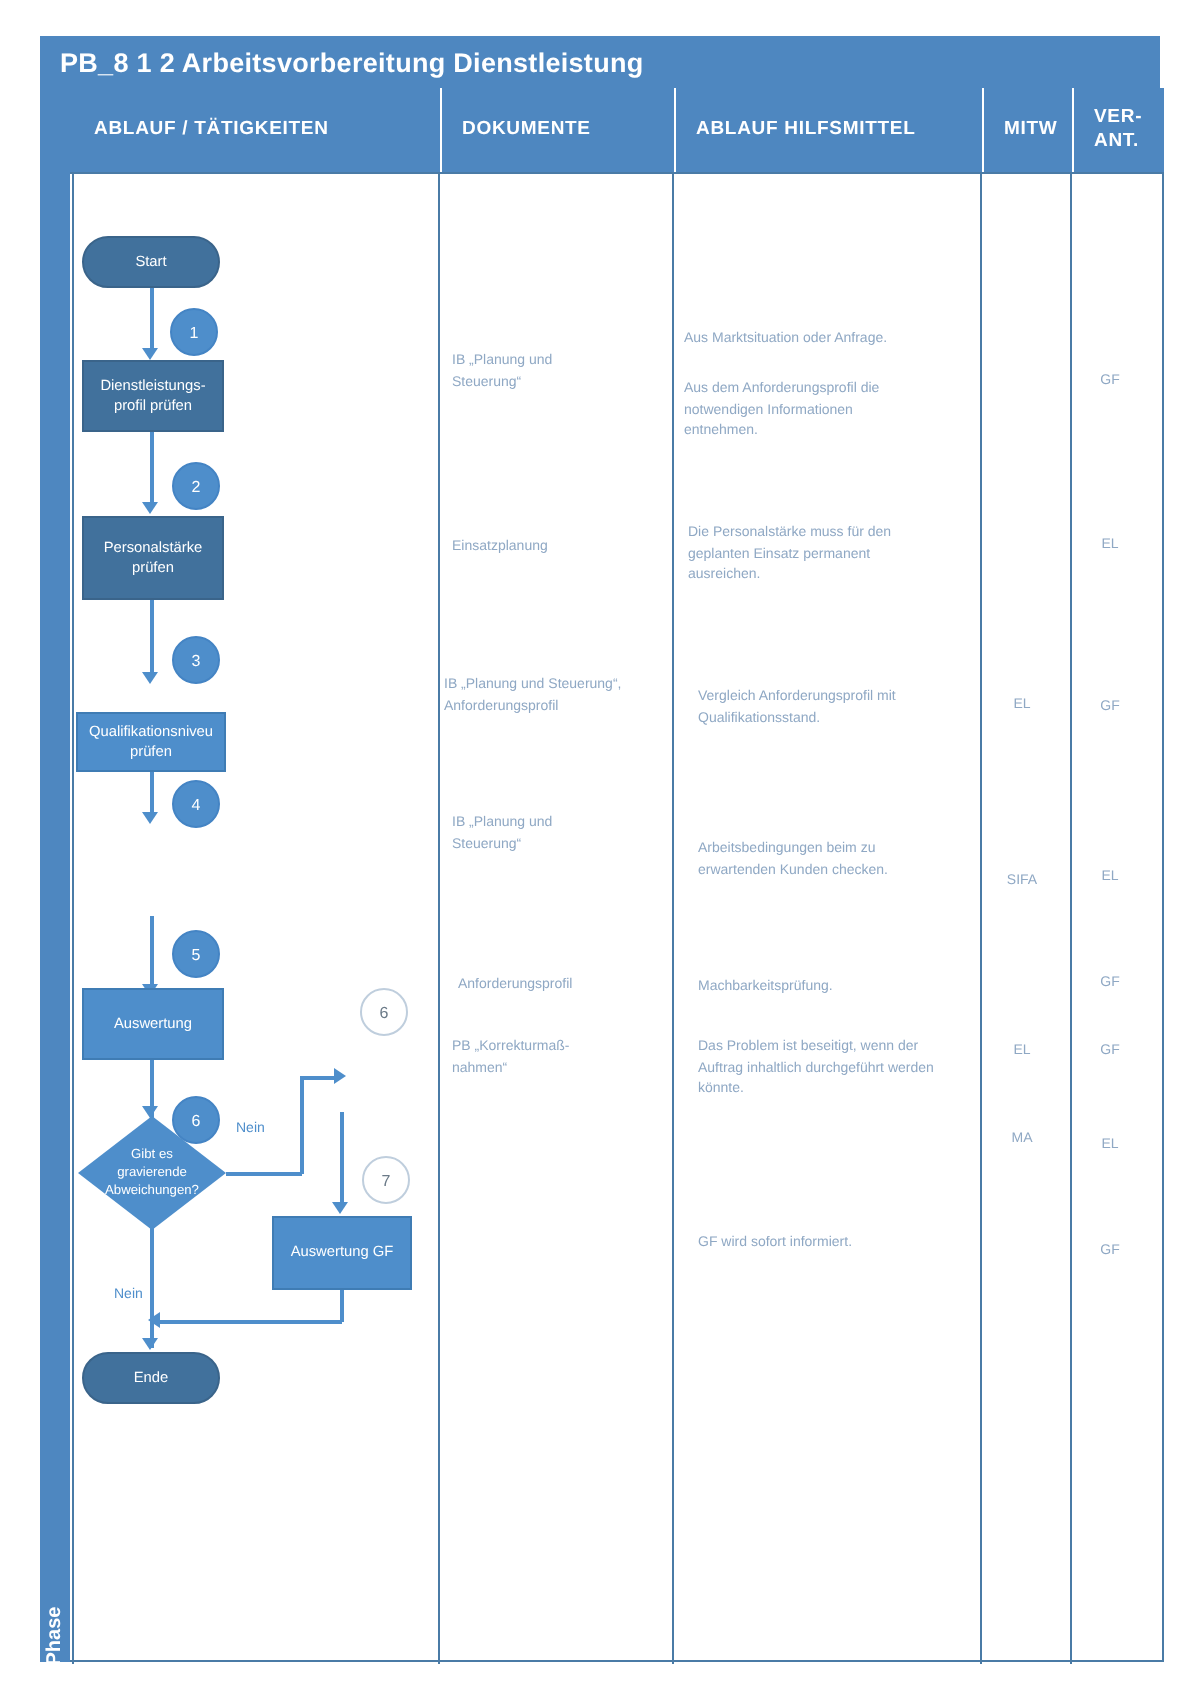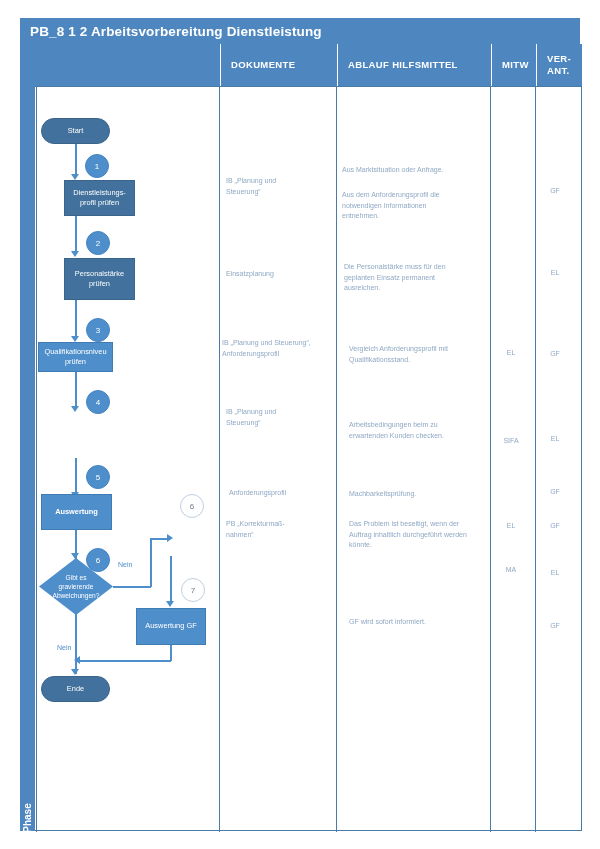--- a/index.html
+++ b/index.html
@@ -61,21 +61,21 @@
     transform:rotate(-90deg);transform-origin:center center;
     color:#ffffff;font-size:10px;font-weight:bold;
     text-align:center;line-height:14px;
   }
 
   
   .shape{position:absolute;box-sizing:border-box;
     display:flex;align-items:center;justify-content:center;text-align:center;
     color:#ffffff;font-size:7.4px;line-height:10.5px;}
   .proc{background:#4e8ecb;border:1px solid #3f7cb4;}
-  .proc.dark{background:#41719c;border:1px solid #3a648a;margin-left:23px;}
+  .proc.dark{background:#41719c;border:1px solid #3a648a;}
   .term{background:#41719c;border:1px solid #3a648a;border-radius:15px;}
 
   .diamond{
     position:absolute;width:74px;height:57px;
   }
   .diamond .dshape{
     position:absolute;left:0;top:0;width:100%;height:100%;
     background:#4e8ecb;
     clip-path:polygon(50% 0,100% 50%,50% 100%,0 50%);
   }
@@ -133,20 +133,23 @@
 
 <div class="page">
 
   <div id="title-bar">
     <div id="title-text">PB_8 1 2 Arbeitsvorbereitung Dienstleistung</div>
   </div>
 
   <div id="table">
 
     <div id="header-row">
+      <div class="th" style="left:15px;width:183px;">
+        <span class="th-in">ABLAUF / TÄTIGKEITEN</span>
+      </div>
       <div class="th sep" style="left:315px;width:154px;">
         <span class="th-in">ABLAUF HILFSMITTEL</span>
       </div>
       <div class="th sep" style="left:198px;width:117px;">
         <span class="th-in">DOKUMENTE</span>
       </div>
       <div class="th sep" style="left:469px;width:45px;">
         <span class="th-in">MITW</span>
       </div>
       <div class="th sep" style="left:514px;width:24px;">
@@ -205,25 +208,25 @@
   <div class="edge-label" style="left:57px;top:644px;">Nein</div>
 
   <div class="shape term" style="left:41px;top:118px;width:69px;height:26px;">Start</div>
 
   <div class="shape proc dark" style="left:41px;top:180px;width:71px;height:36px;white-space:pre-line;">Dienstleistungs-
 profil prüfen</div>
 
   <div class="shape proc dark" style="left:41px;top:258px;width:71px;height:42px;white-space:pre-line;">Personalstärke
 prüfen</div>
 
-  <div class="shape proc" style="left:38px;top:342px;width:75px;height:30px;white-space:pre-line;">Qualifikationsniveu
+  <div class="shape proc" style="left:38px;top:356px;width:75px;height:30px;white-space:pre-line;">Qualifikationsniveu
 prüfen</div>
 
 
-  <div class="shape proc" style="left:41px;top:494px;width:71px;height:36px;font-weight:bold;">Auswertung</div>
+  <div class="shape proc" style="left:41px;top:494px;width:71px;height:36px;">Auswertung</div>
 
   <div class="diamond" style="left:39px;top:558px;">
     <div class="dshape"></div>
     <div class="dtext" style="white-space:pre-line;">Gibt es
 gravierende
 Abweichungen?</div>
   </div>
 
 
   <div class="shape proc" style="left:136px;top:608px;width:70px;height:37px;">Auswertung GF</div>

